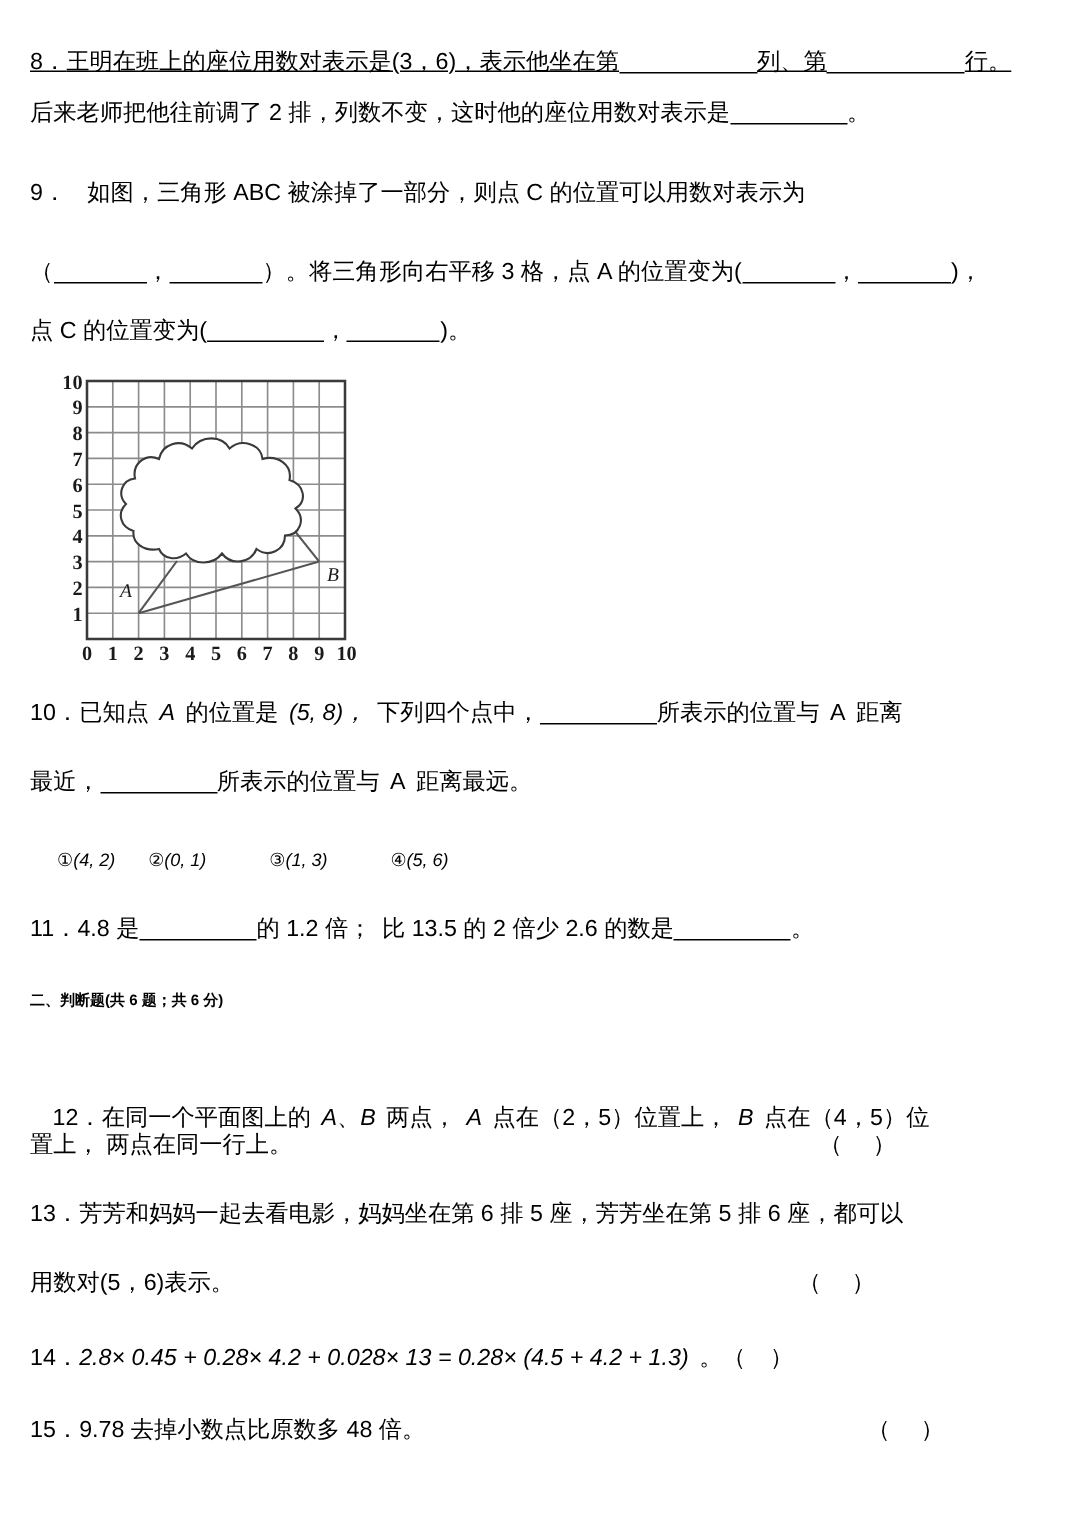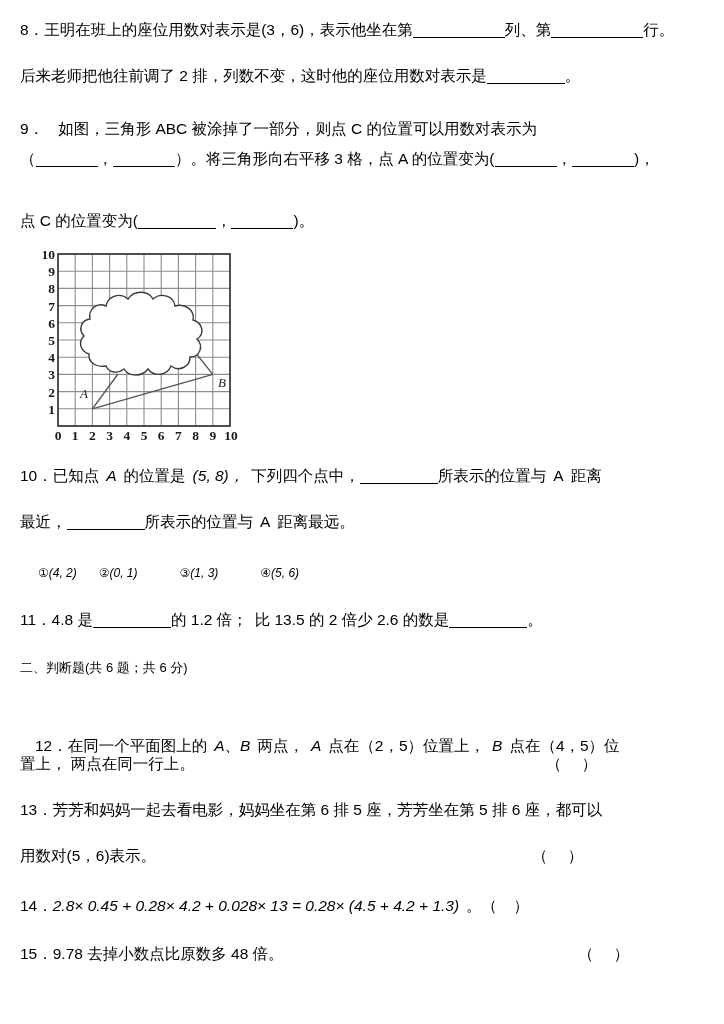--- a/index.html
+++ b/index.html
@@ -37,22 +37,22 @@
     height: 15px;
     vertical-align: -3px;
   }
   .b-sm { width: 62px; }
   .b-md { width: 78px; }
   .b-lg { width: 92px; }
   .italic { font-style: italic; }
   .sec-head {
     position: absolute;
     left: 20px;
-    font-size: 13px;
-    font-weight: normal;
+    font-size: 10px;
+    font-weight: bold;
     line-height: 20px;
     white-space: nowrap;
   }
   .tf-paren {
     position: absolute;
     font-size: 15.5px;
     line-height: 20px;
     letter-spacing: 8px;
   }
   .spc { display: inline-block; width: 7px; }
@@ -64,31 +64,31 @@
     width: 244px;
     height: 196px;
   }
   .opts { letter-spacing: 0px; }
 </style>
 </head>
 <body>
 
 <div class="page">
 
-  <div class="qline" style="top:20px;">
+  <div class="qline" style="top:32px;text-decoration:underline;">
     <span>8．</span><span>王明在班上的座位用数对表示是(3，6)，表示他坐在第</span><span class="blank b-lg"></span><span>列、第</span><span class="blank b-lg"></span><span>行。</span>
   </div>
   <div class="qline" style="top:66px;">
     <span>后来老师把他往前调了 2 排，列数不变，这时他的座位用数对表示是</span><span class="blank b-md"></span><span>。</span>
   </div>
 
   <div class="qline" style="top:119px;">
     <span>9．</span><span class="spc-lg"></span><span>如图，三角形 ABC 被涂掉了一部分，则点 C 的位置可以用数对表示为</span>
   </div>
-  <div class="qline" style="top:149px;">
+  <div class="qline" style="top:172px;">
     <span>（</span><span class="blank b-sm"></span><span>，</span><span class="blank b-sm"></span><span>）。将三角形向右平移 3 格，点 A 的位置变为(</span><span class="blank b-sm"></span><span>，</span><span class="blank b-sm"></span><span>)，</span>
   </div>
   <div class="qline" style="top:211px;">
     <span>点 C 的位置变为(</span><span class="blank b-md"></span><span>，</span><span class="blank b-sm"></span><span>)。</span>
   </div>
 
   <div id="grid-figure">
     <svg width="244" height="196" viewBox="0 0 244 196">
 
       <g stroke="#8c8c8c" stroke-width="1.1" fill="none">

